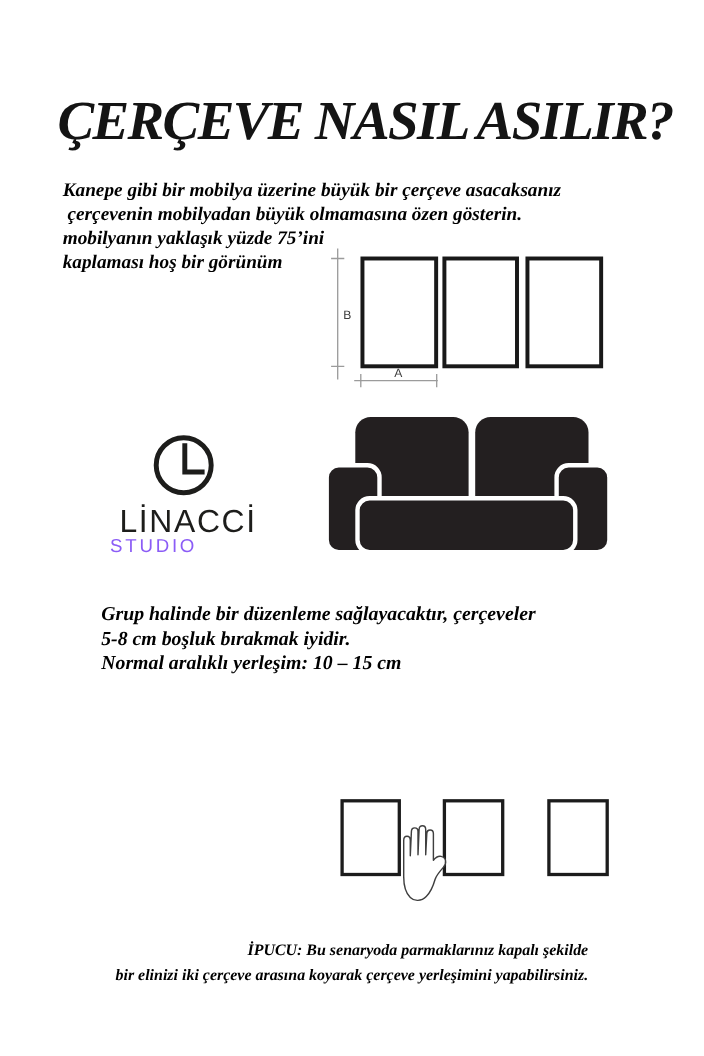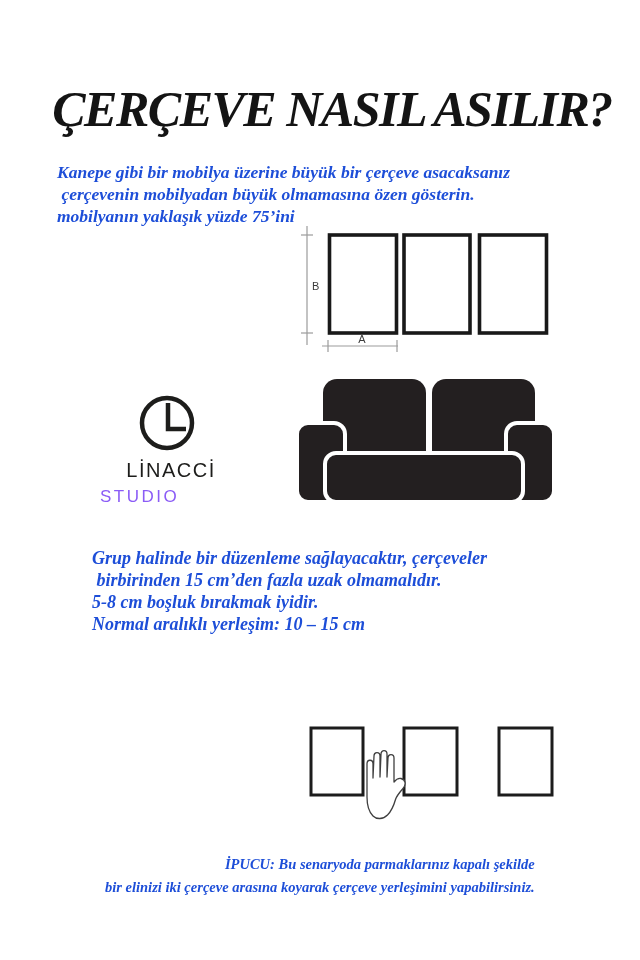--- a/index.html
+++ b/index.html
@@ -19,33 +19,33 @@
     font-size:50px;
     font-weight:bold;
     font-style:italic;
     letter-spacing:-1.5px;
     color:#141414;
   }
   .para {
     position:absolute;
     font-weight:bold;
     font-style:italic;
-    color:#1d4ed8;
+    color:#000000;
   }
   .para .line { white-space:pre; }
   .intro   { left:57px;  top:161px; font-size:17.5px; line-height:22px; }
   .spacing { left:92px;  top:547px; font-size:18px;   line-height:22px; }
   .tip     { left:105px; top:853px; font-size:14.5px; line-height:22.5px;text-align:right; }
   .brand-name {
     position:absolute;
     left:100px; top:459px; width:142px;
     text-align:center;
     font-family:"Liberation Sans", sans-serif;
     font-weight:400;
-    font-size:20px;
+    font-size:29px;
     letter-spacing:1.5px;
     color:#1d1d1b;
   }
   .brand-subtitle {
     position:absolute;
     left:100px; top:487px; width:142px;
     text-align:left;
     font-family:"Liberation Sans", sans-serif;
     font-weight:400;
     font-size:17px;
@@ -56,20 +56,21 @@
 </style>
 </head>
 <body>
 
 <div class="title">ÇERÇEVE NASIL ASILIR?</div>
 
 <div class="para intro">
   <div class="line">Kanepe gibi bir mobilya üzerine büyük bir çerçeve asacaksanız</div>
   <div class="line"> çerçevenin mobilyadan büyük olmamasına özen gösterin.</div>
   <div class="line">mobilyanın yaklaşık yüzde 75’ini</div>
+  <div class="line">kaplaması hoş bir görünüm</div>
 </div>
 
 <svg class="abs" style="left:300px; top:218px;" width="260" height="136" viewBox="0 0 260 136">
   <g stroke="#9b9b9b" stroke-width="1.2">
     <line x1="7" y1="8" x2="7" y2="127"></line>
     <line x1="1" y1="17" x2="13" y2="17"></line>
     <line x1="1" y1="115" x2="13" y2="115"></line>
     <line x1="22" y1="128" x2="98" y2="128"></line>
     <line x1="28" y1="122" x2="28" y2="134"></line>
     <line x1="97" y1="122" x2="97" y2="134"></line>
@@ -95,21 +96,20 @@
 
 <svg class="abs" style="left:138px; top:394px;" width="58" height="58" viewBox="0 0 58 58">
   <circle cx="29" cy="29" r="25" fill="none" stroke="#1d1d1b" stroke-width="4.5"></circle>
   <path d="M 30,9 L 30,35 L 48,35" fill="none" stroke="#1d1d1b" stroke-width="4.5"></path>
 </svg>
 <div class="brand-name">LİNACCİ</div>
 <div class="brand-subtitle">STUDIO</div>
 
 <div class="para spacing">
   <div class="line">Grup halinde bir düzenleme sağlayacaktır, çerçeveler</div>
-  <div class="line"> birbirinden 15 cm’den fazla uzak olmamalıdır.</div>
   <div class="line">5-8 cm boşluk bırakmak iyidir.</div>
   <div class="line">Normal aralıklı yerleşim: 10 – 15 cm</div>
 </div>
 
 <svg class="abs" style="left:305px; top:720px;" width="255" height="118" viewBox="0 0 255 118">
   <g fill="#ffffff" stroke="#1c1c1c" stroke-width="3">
     <rect x="6" y="8" width="52" height="67"></rect>
     <rect x="99" y="8" width="53" height="67"></rect>
     <rect x="194" y="8" width="53" height="67"></rect>
   </g>

